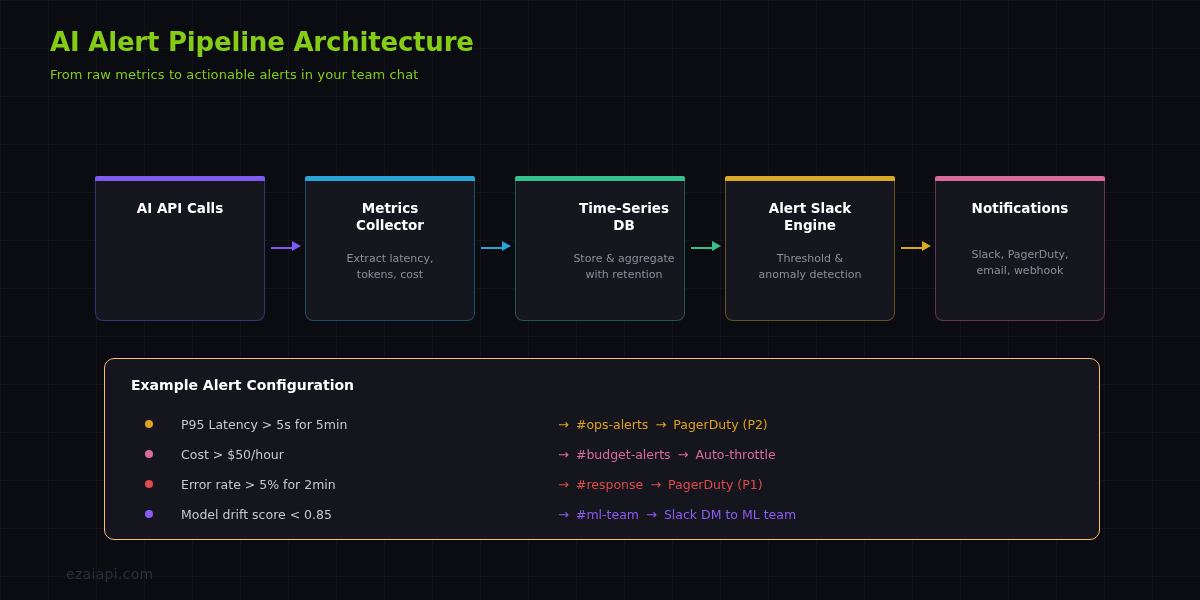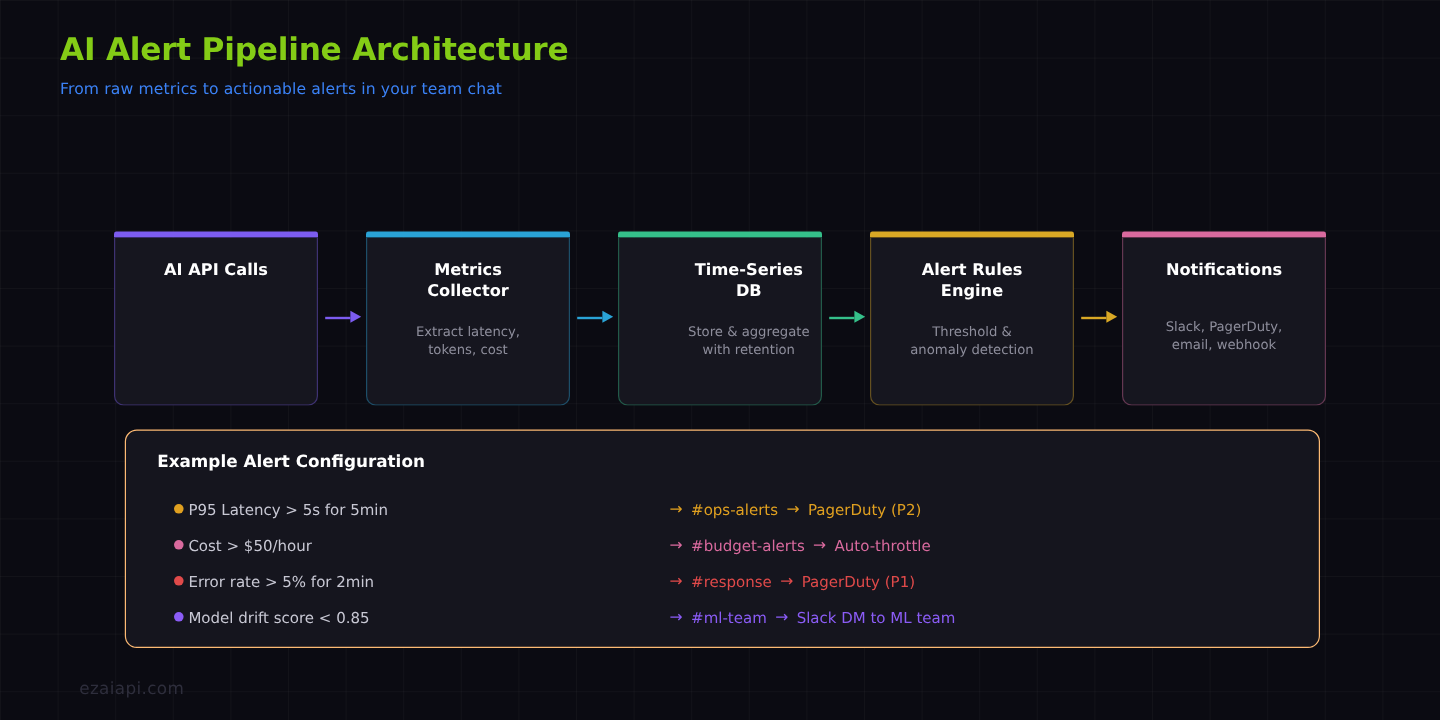--- a/index.html
+++ b/index.html
@@ -25,28 +25,28 @@
 
   #content { position:absolute; inset:0; }
 
   
   #header { position:absolute; left:50px; top:28px; }
   #page-title {
     font-size:26px; font-weight:bold; letter-spacing:-0.2px;
     color:#84cc16; line-height:1.15;
   }
   #page-subtitle {
-    font-size:13px; color:#3b82f6; margin-top:9px; letter-spacing:0.1px;
+    font-size:13px; color:#84cc16; margin-top:9px; letter-spacing:0.1px;
   }
 
   
   #pipeline {
     position:absolute; left:95px; top:158px;
     width:1010px; height:180px;
-    display:flex; align-items:flex-end;
+    display:flex; align-items:center;
   }
   .stage { width:170px; height:145px; position:relative; flex:0 0 auto; }
   .stage-bar {
     height:5px; width:100%;
     border-radius:2px 2px 0 0;
   }
   .stage-body {
     height:140px;
     border-style:solid; border-width:0 1px 1px 1px;
     border-radius:0 0 8px 8px;
@@ -86,21 +86,21 @@
     background:#15151e;
     border:1px solid #fdba74;
     border-radius:10px;
   }
   #config-title {
     position:absolute; left:26px; top:18px;
     font-size:14px; font-weight:bold; color:#ffffff;
   }
   #rules { position:absolute; left:40px; top:50px; width:420px; }
   .rule-row {
-    height:30px; display:flex; align-items:center; gap:4px;
+    height:30px; display:flex; align-items:center; gap:28px;
   }
   .rule-dot {
     width:8px; height:8px; border-radius:50%; flex:0 0 auto;
   }
   .rule-label { font-size:12.5px; color:#c8c8d4; }
 
   #routes { position:absolute; left:453px; top:50px; width:520px; }
   .route-row {
     height:30px; display:flex; align-items:center;
     font-size:12.5px; gap:7px;
@@ -157,21 +157,21 @@
 with retention</div>
         </div>
       </div>
       <div class="connector">
         <div class="conn-line" style="background: rgb(53, 192, 138);"></div>
         <div class="conn-head" style="border-left-color: rgb(53, 192, 138);"></div>
       </div>
       <div class="stage">
         <div class="stage-bar" style="background: rgb(217, 168, 37);"></div>
         <div class="stage-body" style="border-color: rgba(217, 168, 37, 0.4);">
-          <div class="stage-title two-line">Alert Rules
+          <div class="stage-title two-line">Alert Slack
 Engine</div>
           <div class="stage-desc">Threshold &amp;
 anomaly detection</div>
         </div>
       </div>
       <div class="connector">
         <div class="conn-line" style="background: rgb(217, 168, 37);"></div>
         <div class="conn-head" style="border-left-color: rgb(217, 168, 37);"></div>
       </div>
       <div class="stage">

